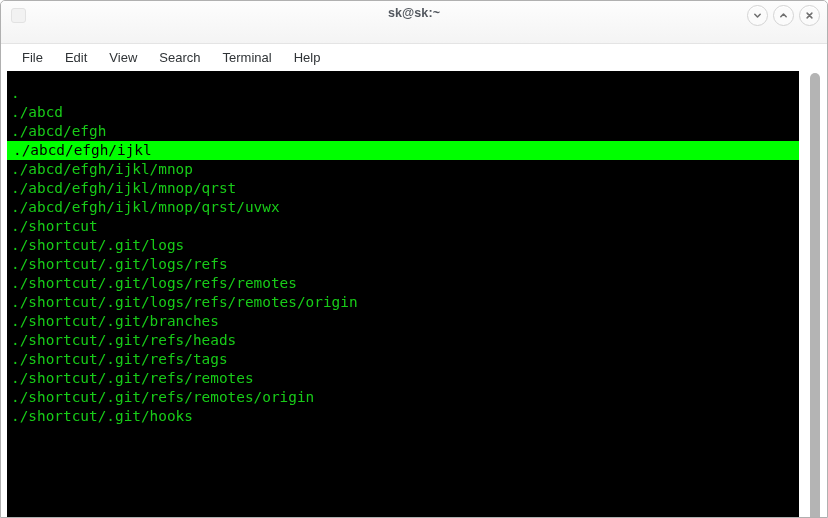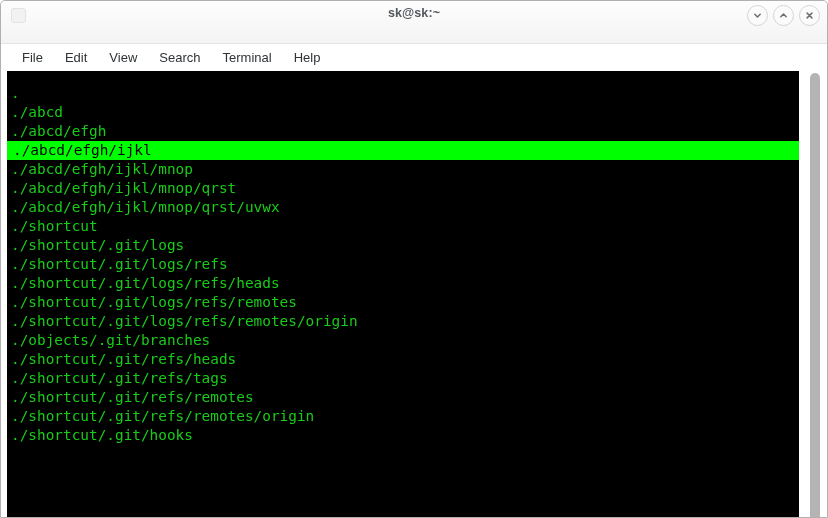--- a/index.html
+++ b/index.html
@@ -190,24 +190,23 @@
         <div class="tline">.</div>
         <div class="tline">./abcd</div>
         <div class="tline">./abcd/efgh</div>
         <div class="tline sel">./abcd/efgh/ijkl</div>
         <div class="tline">./abcd/efgh/ijkl/mnop</div>
         <div class="tline">./abcd/efgh/ijkl/mnop/qrst</div>
         <div class="tline">./abcd/efgh/ijkl/mnop/qrst/uvwx</div>
         <div class="tline">./shortcut</div>
         <div class="tline">./shortcut/.git/logs</div>
         <div class="tline">./shortcut/.git/logs/refs</div>
-        <div class="tline">./shortcut/.git/logs/refs/heads</div>
         <div class="tline">./shortcut/.git/logs/refs/remotes</div>
         <div class="tline">./shortcut/.git/logs/refs/remotes/origin</div>
-        <div class="tline">./objects/.git/branches</div>
+        <div class="tline">./shortcut/.git/branches</div>
         <div class="tline">./shortcut/.git/refs/heads</div>
         <div class="tline">./shortcut/.git/refs/tags</div>
         <div class="tline">./shortcut/.git/refs/remotes</div>
         <div class="tline">./shortcut/.git/refs/remotes/origin</div>
         <div class="tline">./shortcut/.git/hooks</div>
       </div>
     <div id="scrollbar">
       <div id="scroll-thumb"></div>
     </div>
   </div>

